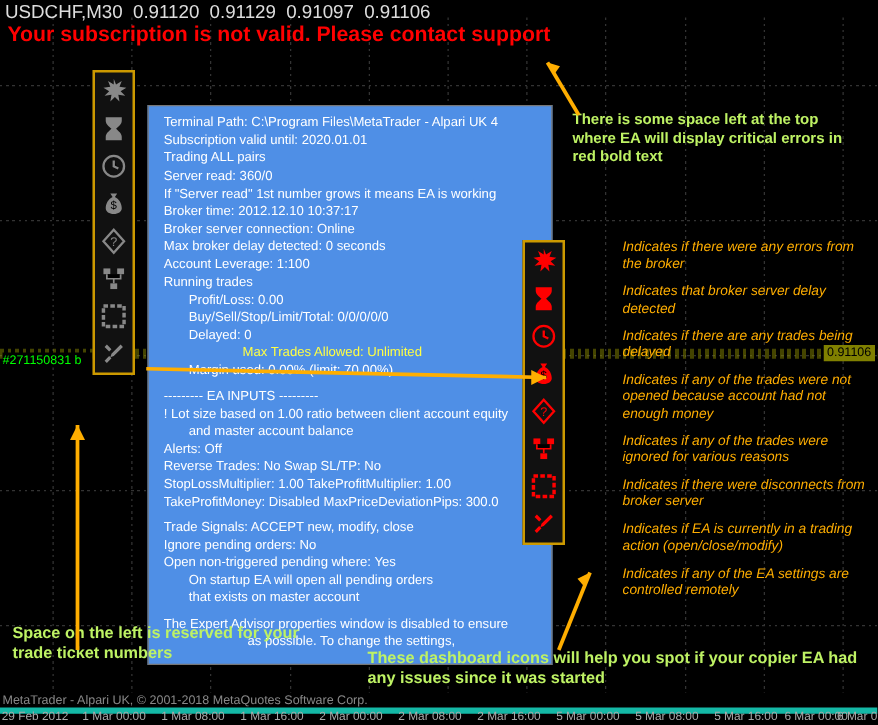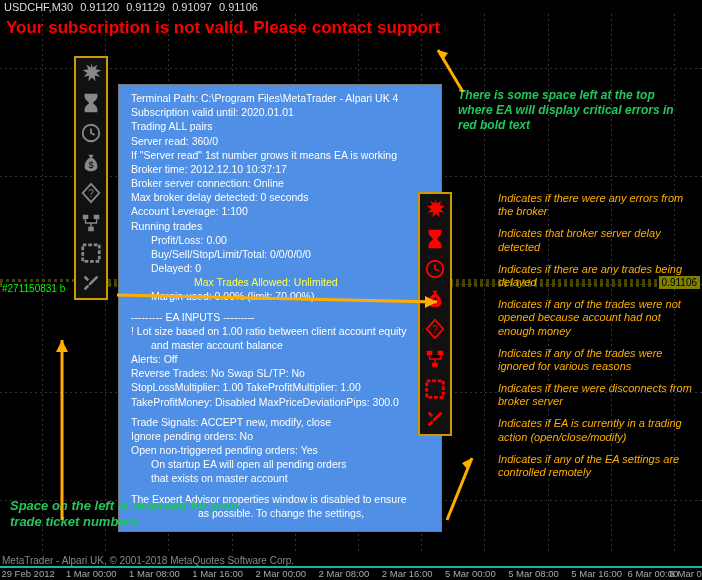--- a/index.html
+++ b/index.html
@@ -1,41 +1,41 @@
 <!DOCTYPE html>
 <html><head>
 <meta charset="utf-8">
 <style>
   * { margin:0; padding:0; box-sizing:border-box; font-family: Arial, sans-serif; }
   body { background:#000; width:702px; height:580px; position:relative; overflow:hidden; color:#fff; font-size:11px; }
   .chartwrap { position:absolute; inset:0; background:#000; }
-  .titlebar { position:absolute; top:1px; left:4px; color:#ddd; font-size:11px; }
+  .titlebar { position:absolute; top:1px; left:4px; color:#ddd; font-size:15px; }
   .titlebar span { margin-right:4px; }
   .grid { position:absolute; inset:14px 0 26px 0; }
   .gridline-v { position:absolute; top:0; bottom:0; width:1px; background:repeating-linear-gradient(to bottom,#333 0,#333 2px,transparent 2px,transparent 5px); }
   .gridline-h { position:absolute; left:0; right:0; height:1px; background:repeating-linear-gradient(to right,#333 0,#333 2px,transparent 2px,transparent 5px); }
   .price-yellow { position:absolute; left:0; right:0; height:8px; background:repeating-linear-gradient(to right,#888800 0,#888800 3px,transparent 3px,transparent 6px); opacity:.5;}
   .pricelabel { position:absolute; right:2px; background:#808000; color:#000; font-size:10px; padding:1px 3px; }
   .err-banner { position:absolute; top:18px; left:6px; color:#f00; font-weight:bold; font-size:17px; font-family:Arial; }
   .icon-panel { position:absolute; top:56px; left:74px; width:34px; border:2px solid #cc9900; background:#111; padding:3px 0; display:flex; flex-direction:column; align-items:center; gap:6px; }
   .icon-panel.right  { left:auto; right:250px; top:192px; }
   .ico { width:24px; height:24px; display:flex; align-items:center; justify-content:center; }
   .ico svg { width:22px; height:22px; }
   .info-box { position:absolute; top:84px; left:118px; width:324px; height:448px; background:#4f8fe6; border:1px solid #777; color:#fff; font-size:10.5px; line-height:1.35; padding:6px 10px 6px 12px; overflow:hidden; }
   .info-box .indent { margin-left:20px; }
-  .legend { position:absolute; font-size:12px; color:#22c55e; line-height:1.25;font-style:italic; }
+  .legend { position:absolute; font-size:12px; color:#bef264; line-height:1.25; }
   .legend.right-top { top:88px; left:458px; width:234px; font-weight:bold; }
   .legend-list { position:absolute; top:192px; left:498px; width:196px; }
   .legend-list .item { display:flex; align-items:flex-start; margin-bottom:9px;font-style:italic; }
   .legend-list .txt { color:#ffae00; font-size:11px; line-height:1.2; }
   .legend.bottom-left { top:498px; left:10px; width:250px; font-weight:bold; font-size:13px; }
   .legend.bottom-right { top:518px; left:294px; width:400px; font-weight:bold; font-size:13px; }
   .arrow { position:absolute; pointer-events:none; }
   .copyright { position:absolute; bottom:14px; left:2px; color:#888; font-size:10px; }
-  .xaxis { position:absolute; left:0; right:0; bottom:0; height:14px; border-top:2px solid #14b8a6; background:#000;margin-top:39px; }
+  .xaxis { position:absolute; left:0; right:0; bottom:0; height:14px; border-top:5px solid #14b8a6; background:#000;margin-top:39px; }
   .xtick { position:absolute; bottom:1px; color:#aaa; font-size:9.5px; white-space:nowrap; transform:translateX(-50%); }
   .trade-ticket { position:absolute; left:2px; top:282px; width:72px; height:12px; background:#000; color:#0f0; font-size:10px; overflow:hidden; display:flex; align-items:center; }
 </style>
 </head>
 <body>
 
 <div class="chartwrap">
 
   <div class="grid">
     <div class="gridline-v" style="left:6%"></div>
@@ -139,21 +139,21 @@
     <div>--------- EA INPUTS ---------</div>
     <div>! Lot size based on 1.00 ratio between client account equity</div>
     <div class="indent">and master account balance</div>
     <div>Alerts: Off</div>
     <div>Reverse Trades: No     Swap SL/TP: No</div>
     <div>StopLossMultiplier: 1.00     TakeProfitMultiplier: 1.00</div>
     <div>TakeProfitMoney: Disabled     MaxPriceDeviationPips: 300.0</div>
     <div style="height:6px"></div>
     <div>Trade Signals: ACCEPT new, modify, close</div>
     <div>Ignore pending orders: No</div>
-    <div>Open non-triggered pending orders: Yes</div>
+    <div>Open non-triggered pending where: Yes</div>
     <div class="indent">On startup EA will open all pending orders</div>
     <div class="indent">that exists on master account</div>
     <div style="height:6px"></div>
     <div>The Expert Advisor properties window is disabled to ensure</div>
     <div style="text-align:center">as possible. To change the settings,</div>
 
   </div>
 
   <div class="icon-panel right">
     <div class="ico">
@@ -227,20 +227,21 @@
       </div>
     <div class="item">
         <div class="txt">Indicates if EA is currently in a trading action (open/close/modify)</div>
       </div>
     <div class="item">
         <div class="txt">Indicates if any of the EA settings are controlled remotely</div>
       </div>
   </div>
 
   <div class="legend bottom-left">Space on the left is reserved for your trade ticket numbers</div>
+  <div class="legend bottom-right">These dashboard icons will help you spot if your copier EA had any issues since it was started</div>
 
   <svg class="arrow" style="left:428px; top:42px;" width="60" height="60">
       <path d="M35 50 L10 8" stroke="#ffae00" stroke-width="3" fill="none"></path>
       <path d="M10 8 l10 3 l-5 7 z" fill="#ffae00"></path>
     </svg>
   <svg class="arrow" style="left:112px; top:280px;" width="340" height="40">
       <path d="M5 15 L325 22" stroke="#ffae00" stroke-width="3" fill="none"></path>
       <path d="M325 22 l-12 -6 l0 12 z" fill="#ffae00"></path>
     </svg>
   <svg class="arrow" style="left:42px; top:330px;" width="40" height="200">

